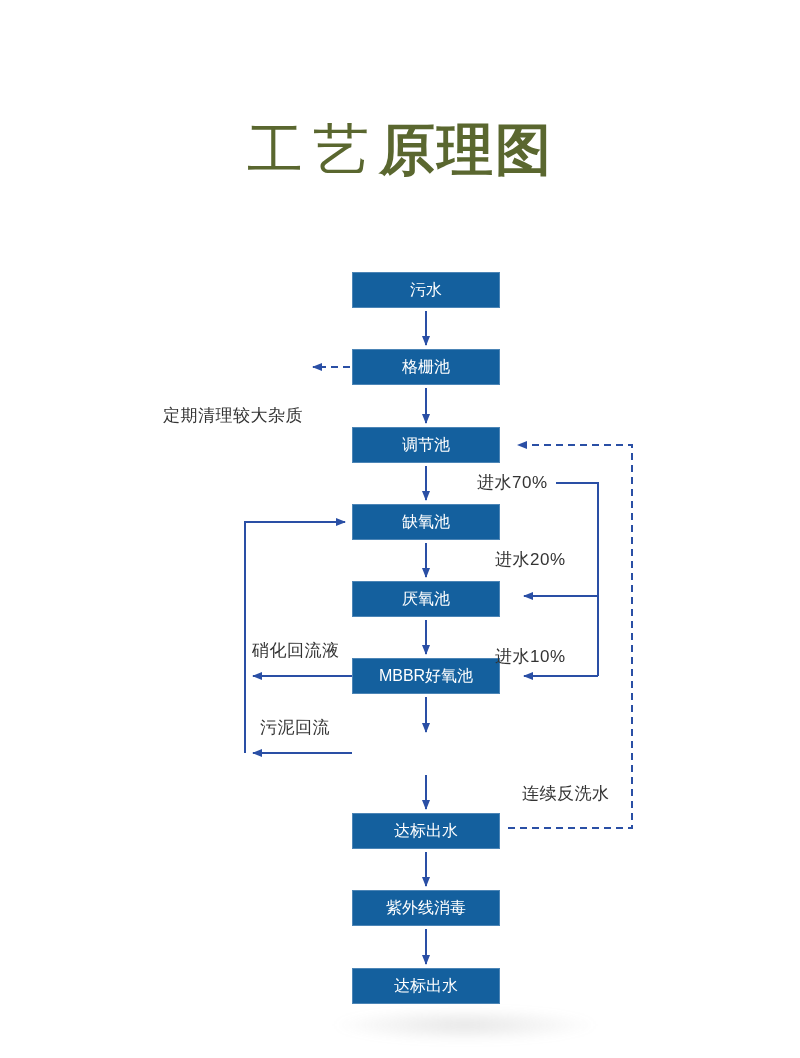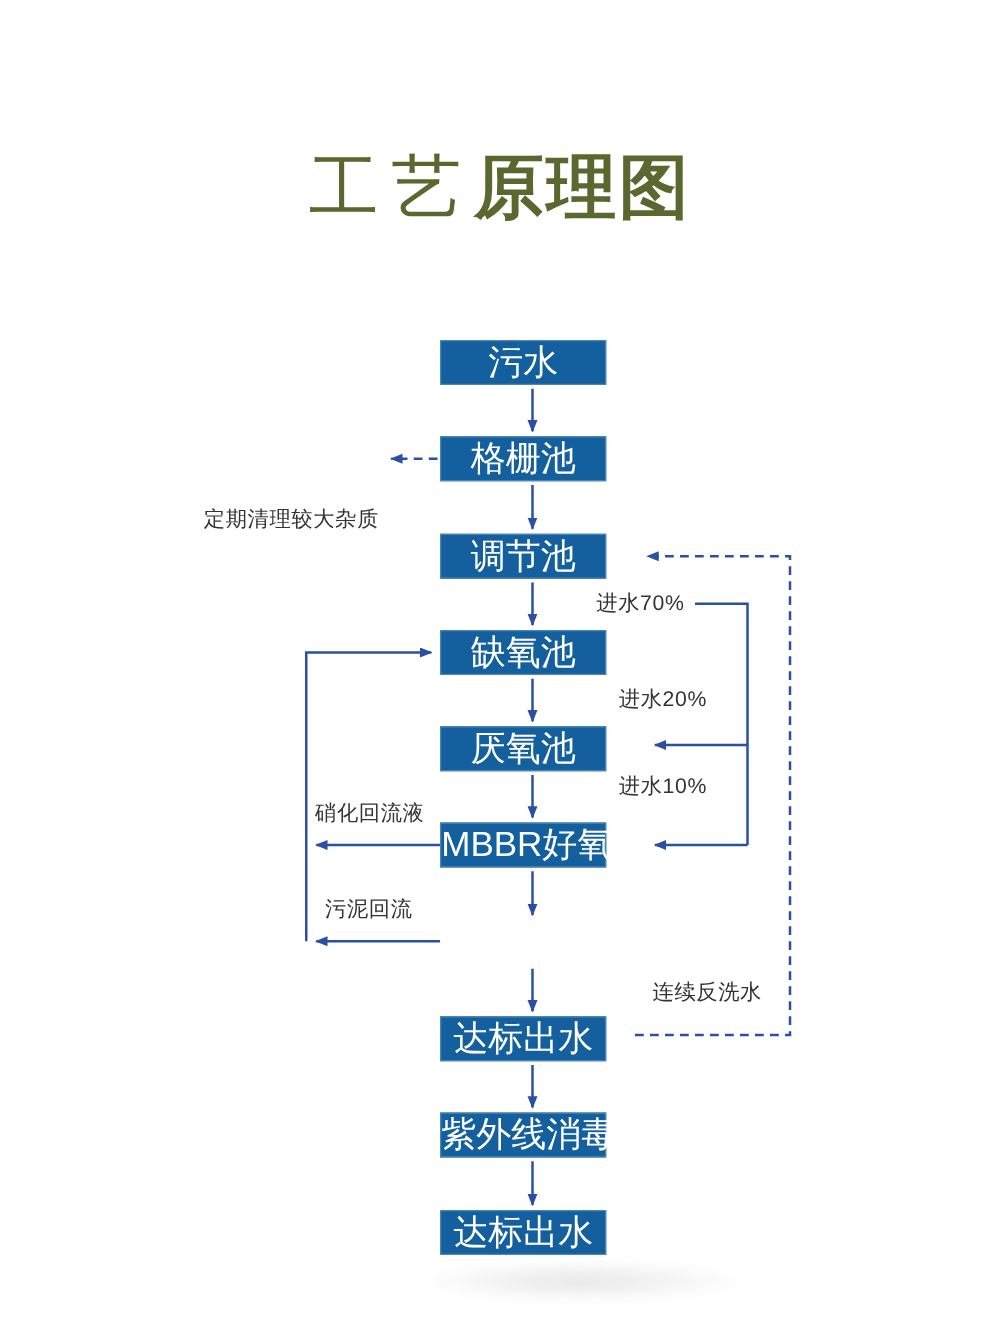--- a/index.html
+++ b/index.html
@@ -25,26 +25,26 @@
   }
   .page-title .t-regular{font-weight:400;letter-spacing:10px;}
   .page-title .t-bold{font-weight:700;letter-spacing:2px;}
 
   svg.connectors{position:absolute;left:0;top:0;width:800px;height:1058px;}
   .connector{stroke:var(--arrow);stroke-width:2;fill:none;}
   .connector.dashed{stroke-dasharray:7 5;}
   .arrowhead{fill:var(--arrow);}
 
   .flow-box{
-    position:absolute;left:352px;width:133px;height:36px;
+    position:absolute;left:352px;width:148px;height:36px;
     background:var(--box-fill);
     border:1px solid var(--box-border);
     box-sizing:border-box;
     color:var(--box-text);
-    font-size:28px;line-height:34px;text-align:center;
+    font-size:16px;line-height:34px;text-align:center;
     white-space:nowrap;
   }
 
   .side-label{
     position:absolute;color:var(--label);
     font-size:17px;line-height:1.1;white-space:nowrap;
     letter-spacing:0.5px;
   }
   .side-label.right-align{text-align:right;margin-top:48px;}
 
@@ -99,19 +99,19 @@
   <div class="flow-box" style="top:504px">缺氧池</div>
   <div class="flow-box" style="top:581px">厌氧池</div>
   <div class="flow-box" style="top:658px">MBBR好氧池</div>
   <div class="flow-box" style="top:813px">达标出水</div>
   <div class="flow-box" style="top:890px">紫外线消毒</div>
   <div class="flow-box" style="top:968px">达标出水</div>
 
   <div class="side-label right-align" style="right:497px;top:359px">定期清理较大杂质</div>
   <div class="side-label" style="left:477px;top:474px">进水70%</div>
   <div class="side-label" style="left:495px;top:551px">进水20%</div>
-  <div class="side-label" style="left:495px;top:620px">进水10%</div>
+  <div class="side-label" style="left:495px;top:648px">进水10%</div>
   <div class="side-label" style="left:252px;top:642px">硝化回流液</div>
   <div class="side-label" style="left:260px;top:719px">污泥回流</div>
   <div class="side-label" style="left:522px;top:785px">连续反洗水</div>
 
   <div class="bottom-shadow"></div>
 </div>
 
 </body></html>

